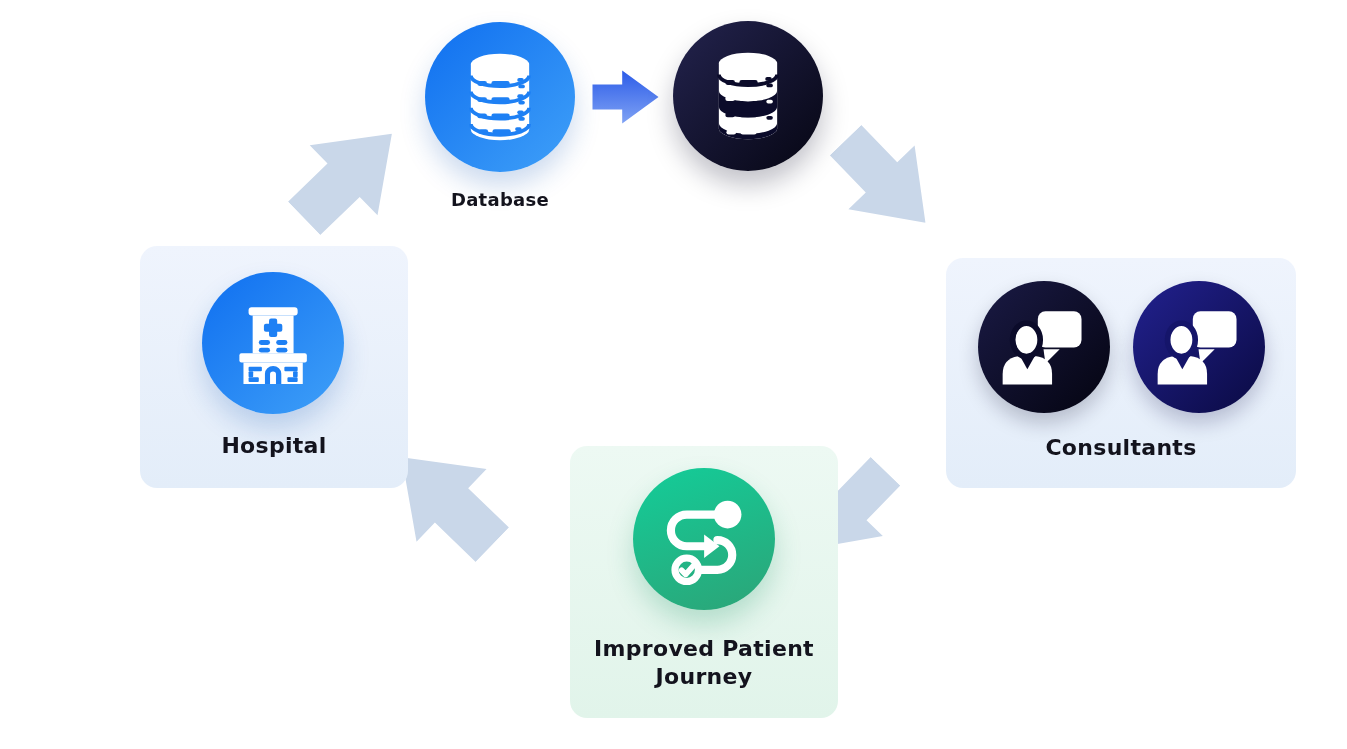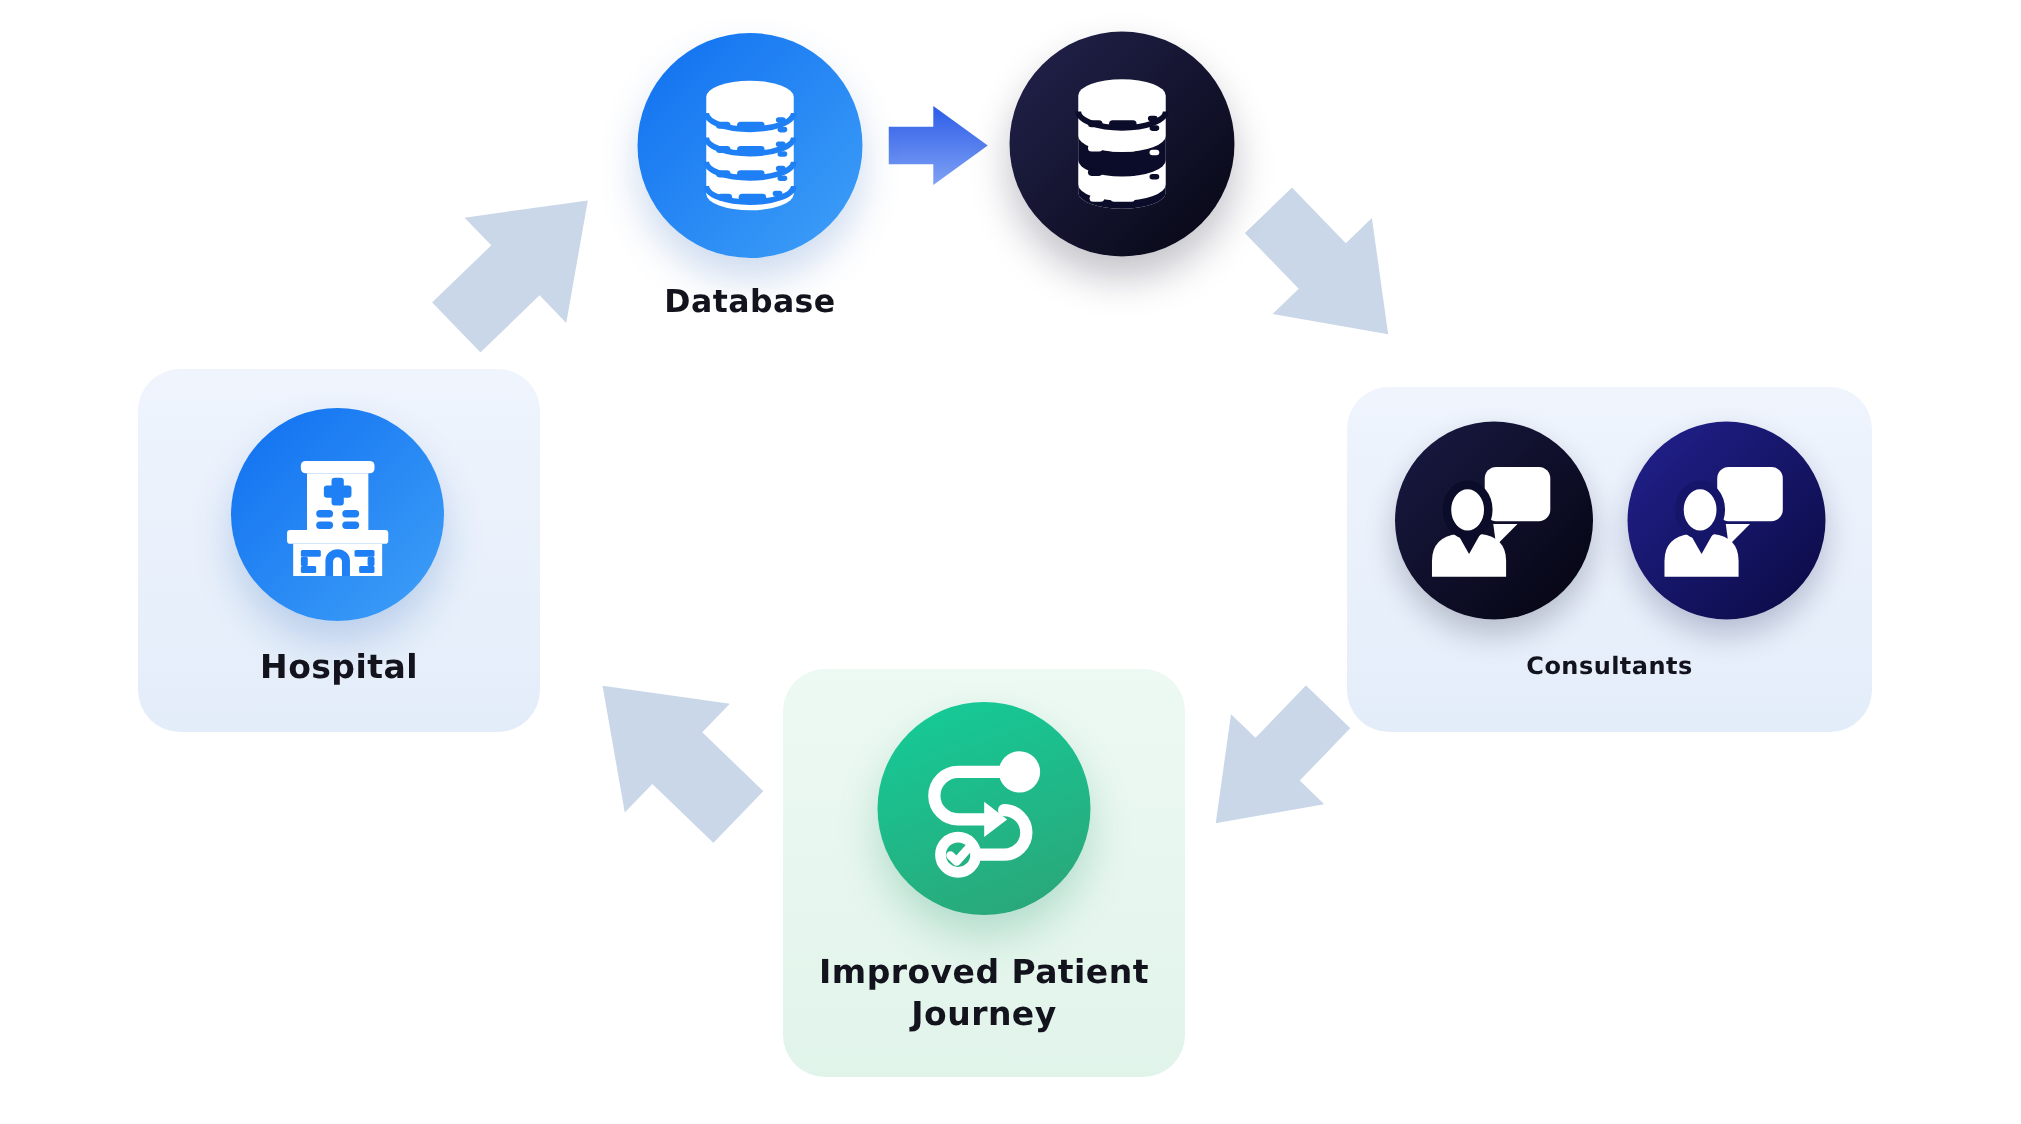--- a/index.html
+++ b/index.html
@@ -24,21 +24,21 @@
   .node{position:absolute;}
   .circle{border-radius:50%;display:flex;align-items:center;justify-content:center;}
   .circle svg{width:72%;height:72%;}
 
   .circle.blue{background:linear-gradient(135deg,var(--blue-from),var(--blue-to));box-shadow:0 14px 26px rgba(28,90,180,.22);}
   .circle.navy{background:linear-gradient(135deg,var(--navy-from),var(--navy-to));box-shadow:0 14px 26px rgba(10,10,40,.25);}
   .circle.darknavy{background:linear-gradient(135deg,var(--darknavy-from),var(--darknavy-to));box-shadow:0 10px 20px rgba(10,10,40,.22);}
   .circle.indigo{background:linear-gradient(135deg,var(--indigo-from),var(--indigo-to));box-shadow:0 10px 20px rgba(10,10,70,.22);}
   .circle.green{background:linear-gradient(160deg,var(--green-from),var(--green-to));box-shadow:0 14px 26px rgba(30,150,105,.25);}
 
-  .card{position:absolute;border-radius:28px;}
+  .card{position:absolute;border-radius:17px;margin-left:48px;}
   .card.blue{background:linear-gradient(180deg,var(--card-blue-from),var(--card-blue-to));}
   .card.green{background:linear-gradient(180deg,var(--card-green-from),var(--card-green-to));}
 
   .node-label{position:absolute;font-weight:700;color:var(--text);text-align:center;letter-spacing:.3px;line-height:1.28;}
 
   .flow-arrow{position:absolute;}
   .flow-arrow svg{width:100%;height:100%;display:block;}
   .gray-fill{fill:var(--arrow-gray);}
 </style>
 </head>
@@ -108,21 +108,21 @@
           <rect x="29" y="65.3" width="9" height="4.4" rx="2.2"></rect>
             <rect x="42" y="65.3" width="17" height="4.4" rx="2.2"></rect>
           <rect x="66" y="62.5" width="6" height="3.4" rx="1.7"></rect>
             <rect x="67" y="68.5" width="6" height="3.4" rx="1.7"></rect>
           <rect x="30" y="79.8" width="9" height="4.4" rx="2.2"></rect>
             <rect x="43" y="79.8" width="17" height="4.4" rx="2.2"></rect>
           <rect x="64" y="78" width="6" height="3.4" rx="1.7"></rect>
         </g>
       </svg>
     </div>
-    <div class="node-label" style="left:-25px;top:166px;width:200px;font-size:21px;">Database</div>
+    <div class="node-label" style="left:-25px;top:166px;width:200px;font-size:18px;">Database</div>
   </div>
 
   <div class="node" style="left:673px;top:21px;">
     <div class="circle navy" style="width:150px;height:150px;">
       <svg viewBox="0 0 100 100">
         <path fill="#fff" d="M23 20 A27 10 0 0 1 77 20 L77 80 A27 10 0 0 1 23 80 Z"></path>
         <g fill="var(--ink-navy)">
           <path d="M23 45 A27 10 0 0 0 77 45 L77 60 A27 10 0 0 1 23 60 Z"></path>
           <path d="M23 75 A27 10 0 0 0 77 75 L77 80 A27 10 0 0 1 23 80 Z"></path>
         </g>
@@ -195,21 +195,21 @@
       <svg viewBox="0 0 100 100" style="--ink:var(--ink-indigo)">
         <g fill="#fff">
           <rect x="44" y="13" width="46" height="38" rx="8"></rect>
           <polygon points="50,53 67,53 52,68"></polygon>
         </g>
         <path fill="#fff" d="M7 90 V79 Q7 62 25 60 H41 Q59 62 59 79 V90 Z"></path>
         <polygon fill="var(--ink)" points="24,58 42,58 33,74"></polygon>
         <ellipse cx="32" cy="43" rx="14.5" ry="17.5" fill="#fff" stroke="var(--ink)" stroke-width="6"></ellipse>
       </svg>
     </div>
-    <div class="node-label" style="left:55px;top:176px;width:240px;font-size:16px;">Consultants</div>
+    <div class="node-label" style="left:55px;top:176px;width:240px;font-size:22px;">Consultants</div>
   </div>
 
   <div class="card green" style="left:522px;top:446px;width:268px;height:272px;">
     <div class="circle green" style="position:absolute;left:63px;top:22px;width:142px;height:142px;">
       <svg viewBox="0 0 100 100" fill="none">
         <path stroke="#fff" stroke-width="8" stroke-linecap="round" d="M66 26 H33 A15.5 15.5 0 0 0 33 57 H50"></path>
         <path stroke="#fff" stroke-width="8" stroke-linecap="round" d="M63 51 A14.5 14.5 0 0 1 63 80 H45"></path>
         <polygon fill="#fff" points="50,45.5 65,57 50,68.5"></polygon>
         <circle cx="73" cy="26" r="13.5" fill="#fff"></circle>
         <circle cx="33" cy="80" r="11.5" stroke="#fff" stroke-width="7"></circle>

